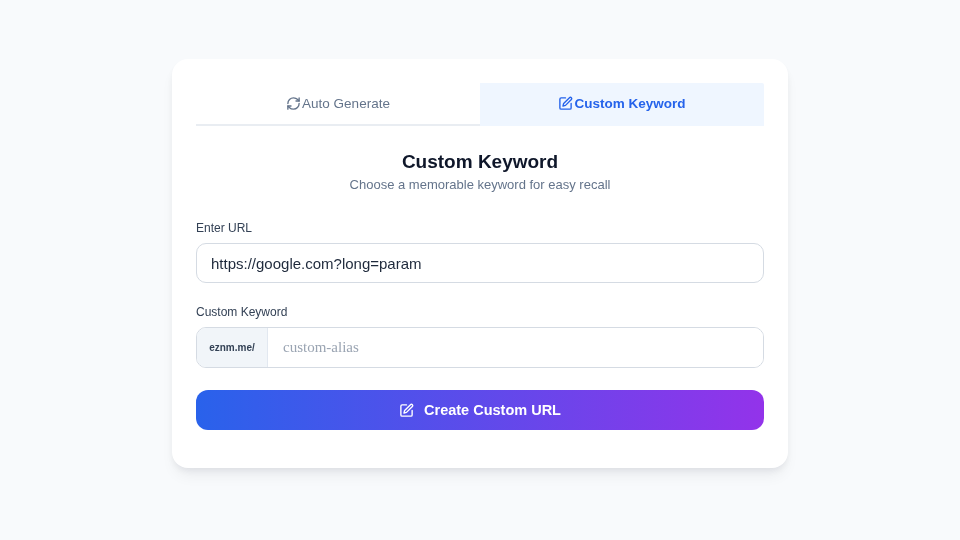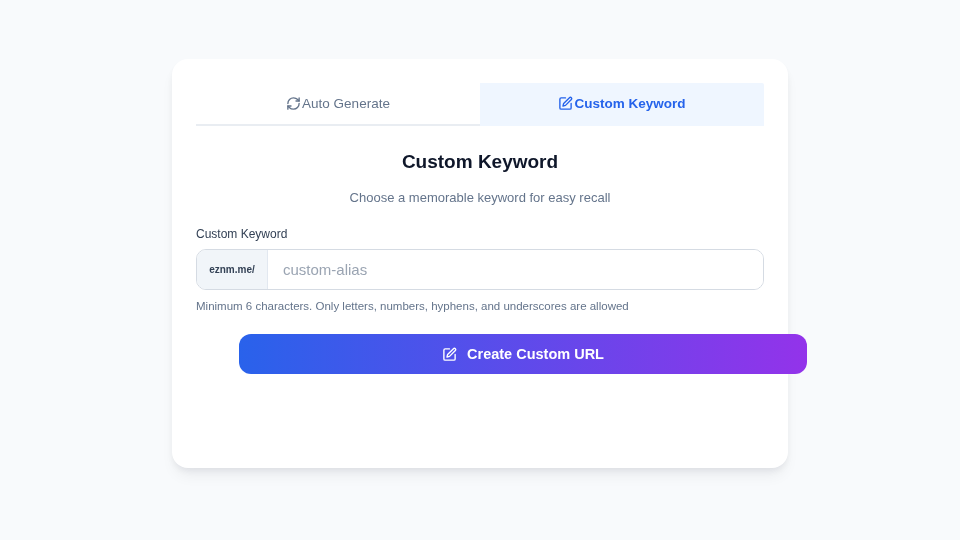--- a/index.html
+++ b/index.html
@@ -42,21 +42,21 @@
   .tab.active {
     background: var(--tab-active-bg, #eff6ff);
     color: var(--tab-active-text, #2563eb);
     font-weight: 600;
     border-bottom-color: transparent;
     border-top-right-radius: 2px;
   }
   .tab svg { display: block; }
 
   .panel-heading { margin-top: 25px; text-align: center; font-size: 19px; font-weight: 700; color: #0f172a; }
-  .panel-subheading { margin-top: 17px; text-align: center; font-size: 13px; color: #64748b; }
+  .panel-subheading { margin-top: 4px; text-align: center; font-size: 13px; color: #64748b; }
 
   .field-label { margin-top: 29px; font-size: 12px; font-weight: 500; color: #334155; }
   .url-input {
     margin-top: 8px;
     width: 100%;
     height: 40px;
     border: 1px solid #d5dbe3;
     border-radius: 10px;
     padding: 0 14px;
     font-size: 15px;
@@ -86,42 +86,41 @@
     font-weight: 600;
     color: #334155;
   }
   .keyword-input {
     flex: 1;
     border: none;
     outline: none;
     padding: 0 15px;
     font-size: 15px;
     color: #be185d;
-    font-family: Liberation Sans, sans-serif;
+    font-family: Liberation Serif, serif;
   }
   .keyword-input::placeholder { color: #9aa4b2; }
   .field-hint { margin-top: 10px; font-size: 11.5px; color: #64748b; }
 
   .submit-button {
     margin-top: 22px;
     width: 100%;
     height: 40px;
     border: none;
     border-radius: 12px;
     background: linear-gradient(to right, var(--btn-grad-start, #2962eb), var(--btn-grad-end, #9333ea));
     color: #ffffff;
     font-size: 14.5px;
     font-weight: 700;
     font-family: "Liberation Sans", sans-serif;
     display: flex;
     align-items: center;
     justify-content: center;
     gap: 10px;
     cursor: pointer;
-    margin-left: 43px;
   }
   .submit-button svg { display: block; }
 </style>
 </head>
 <body>
 
 <div class="page-header">
 </div>
 
 <div class="card">
@@ -145,27 +144,28 @@
           <path d="M18.375 2.625a2.121 2.121 0 1 1 3 3L12 15l-4 1 1-4Z"></path>
         </svg>
       </span>
       <span>Custom Keyword</span>
     </div>
   </div>
 
   <div class="panel-heading">Custom Keyword</div>
   <div class="panel-subheading">Choose a memorable keyword for easy recall</div>
 
+  <div class="field-label">Enter URL</div>
+  <input class="url-input" type="text" value="https://google.com?long=param" style="">
 
   <div class="field-label second">Custom Keyword</div>
   <div class="keyword-group">
     <div class="keyword-prefix">eznm.me/</div>
     <input class="keyword-input" type="text" placeholder="custom-alias" style="">
   </div>
-  <div class="field-hint">Minimum 6 characters. Only letters, numbers, hyphens, and underscores are allowed</div>
 
   <button class="submit-button">
     <span>
       <svg width="15" height="15" viewBox="0 0 24 24" fill="none" stroke="#ffffff" stroke-width="2.2" stroke-linecap="round" stroke-linejoin="round">
         <path d="M12 3H5a2 2 0 0 0-2 2v14a2 2 0 0 0 2 2h14a2 2 0 0 0 2-2v-7"></path>
         <path d="M18.375 2.625a2.121 2.121 0 1 1 3 3L12 15l-4 1 1-4Z"></path>
       </svg>
     </span>
     <span>Create Custom URL</span>
   </button>

